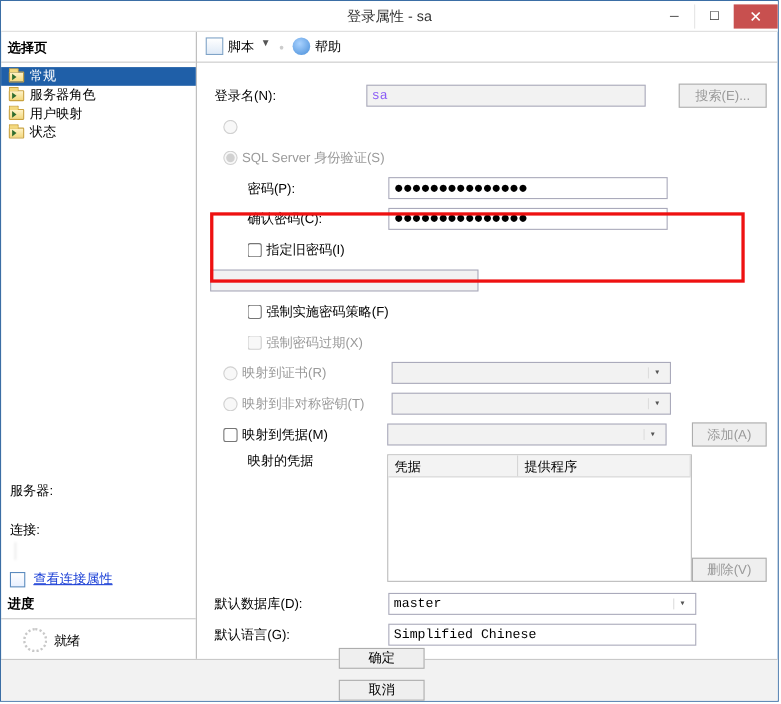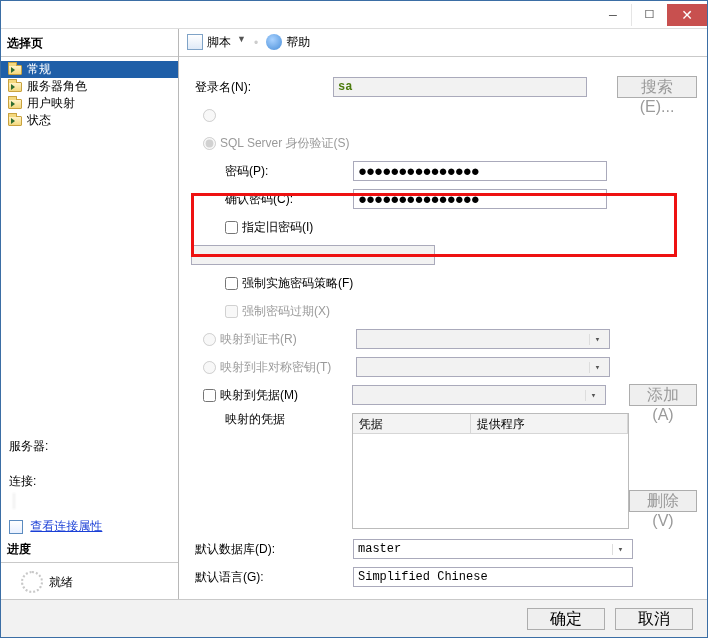--- a/index.html
+++ b/index.html
@@ -179,24 +179,24 @@
     overflow: hidden;
     position: relative;
   }
   .row { display:flex; align-items:center; height:24px; margin-bottom:4px;}
   .lbl { width:142px; padding-left:4px; }
   .lbl.disabled { color:#9a9a9a; }
   .txt {
     height:20px; border:1px solid #aab; background:#fff;
     padding: 1px 4px; font-family:"Courier New",monospace; font-size:12px;
   }
-  .txt:disabled { background:#f2f2f2; color:#4d7c0f;font-weight:bold;}
+  .txt:disabled { background:#f2f2f2; color:#8b5cf6;}
   .btn {
     height:22px; border:1px solid #adadad; background:#efefef;
-    padding:0 10px; font-size:16px; cursor:default;
+    padding:0 10px; font-size:12px; cursor:default;
   }
   .btn.disabled { color:#9a9a9a; }
   .radio, .check { margin:0 4px 0 0; vertical-align:middle;}
   .radio-label.disabled, .check-label.disabled { color:#9a9a9a;}
   .combo {
     height:20px; border:1px solid #aab; background:#fff;
     font-family:"Courier New",monospace; font-size:12px;
     display:flex; align-items:center; padding:0 4px;
     position:relative;
   }
@@ -234,35 +234,37 @@
   
   .footer {
     height:38px;
     border-top:1px solid #c9c9c9;
     display:flex;
     align-items:center;
     justify-content:flex-end;
     gap:10px;
     padding-right:14px;
     background:#f2f2f2;
+    flex-direction:column;
   }
   .footer .btn { width:78px; }
   .dotfield {
     letter-spacing: -1px;
     font-family: Arial, sans-serif;
     font-size: 15px;
     line-height: 16px;
   }
 </style>
 </head>
 <body>
 
 <div class="window">
 
   <div class="titlebar">
+    <div class="title">登录属性 - sa</div>
     <div class="winbtns">
       <div class="winbtn">─</div>
       <div class="winbtn max">☐</div>
       <div class="winbtn close">✕</div>
     </div>
   </div>
 
   <div class="body">
 
     <div class="leftpane">

